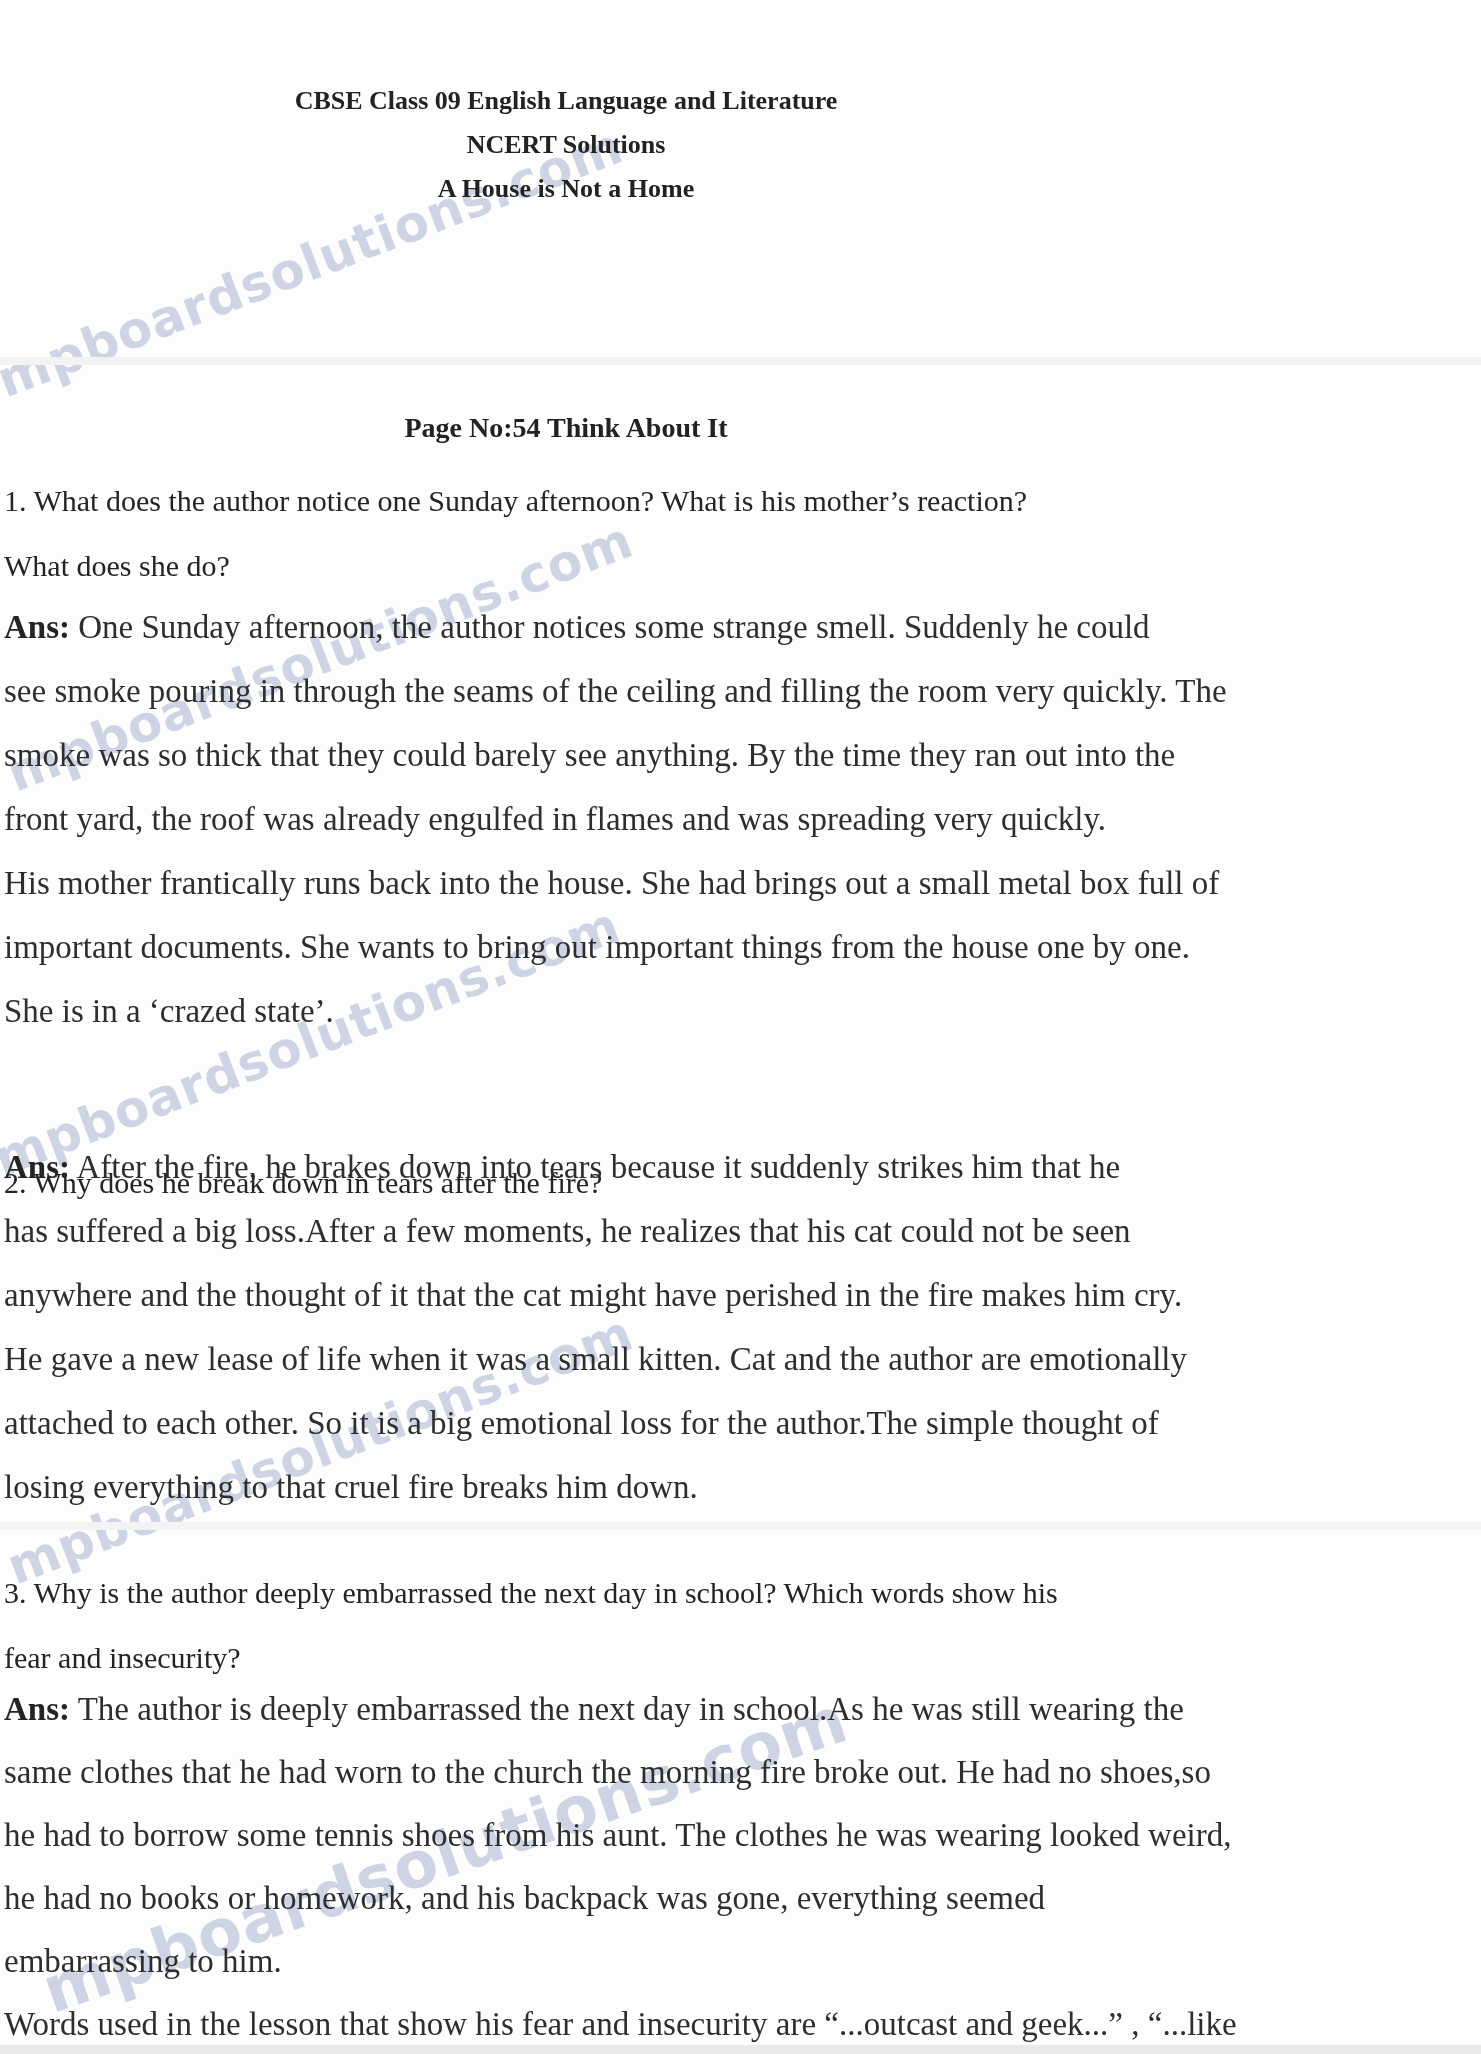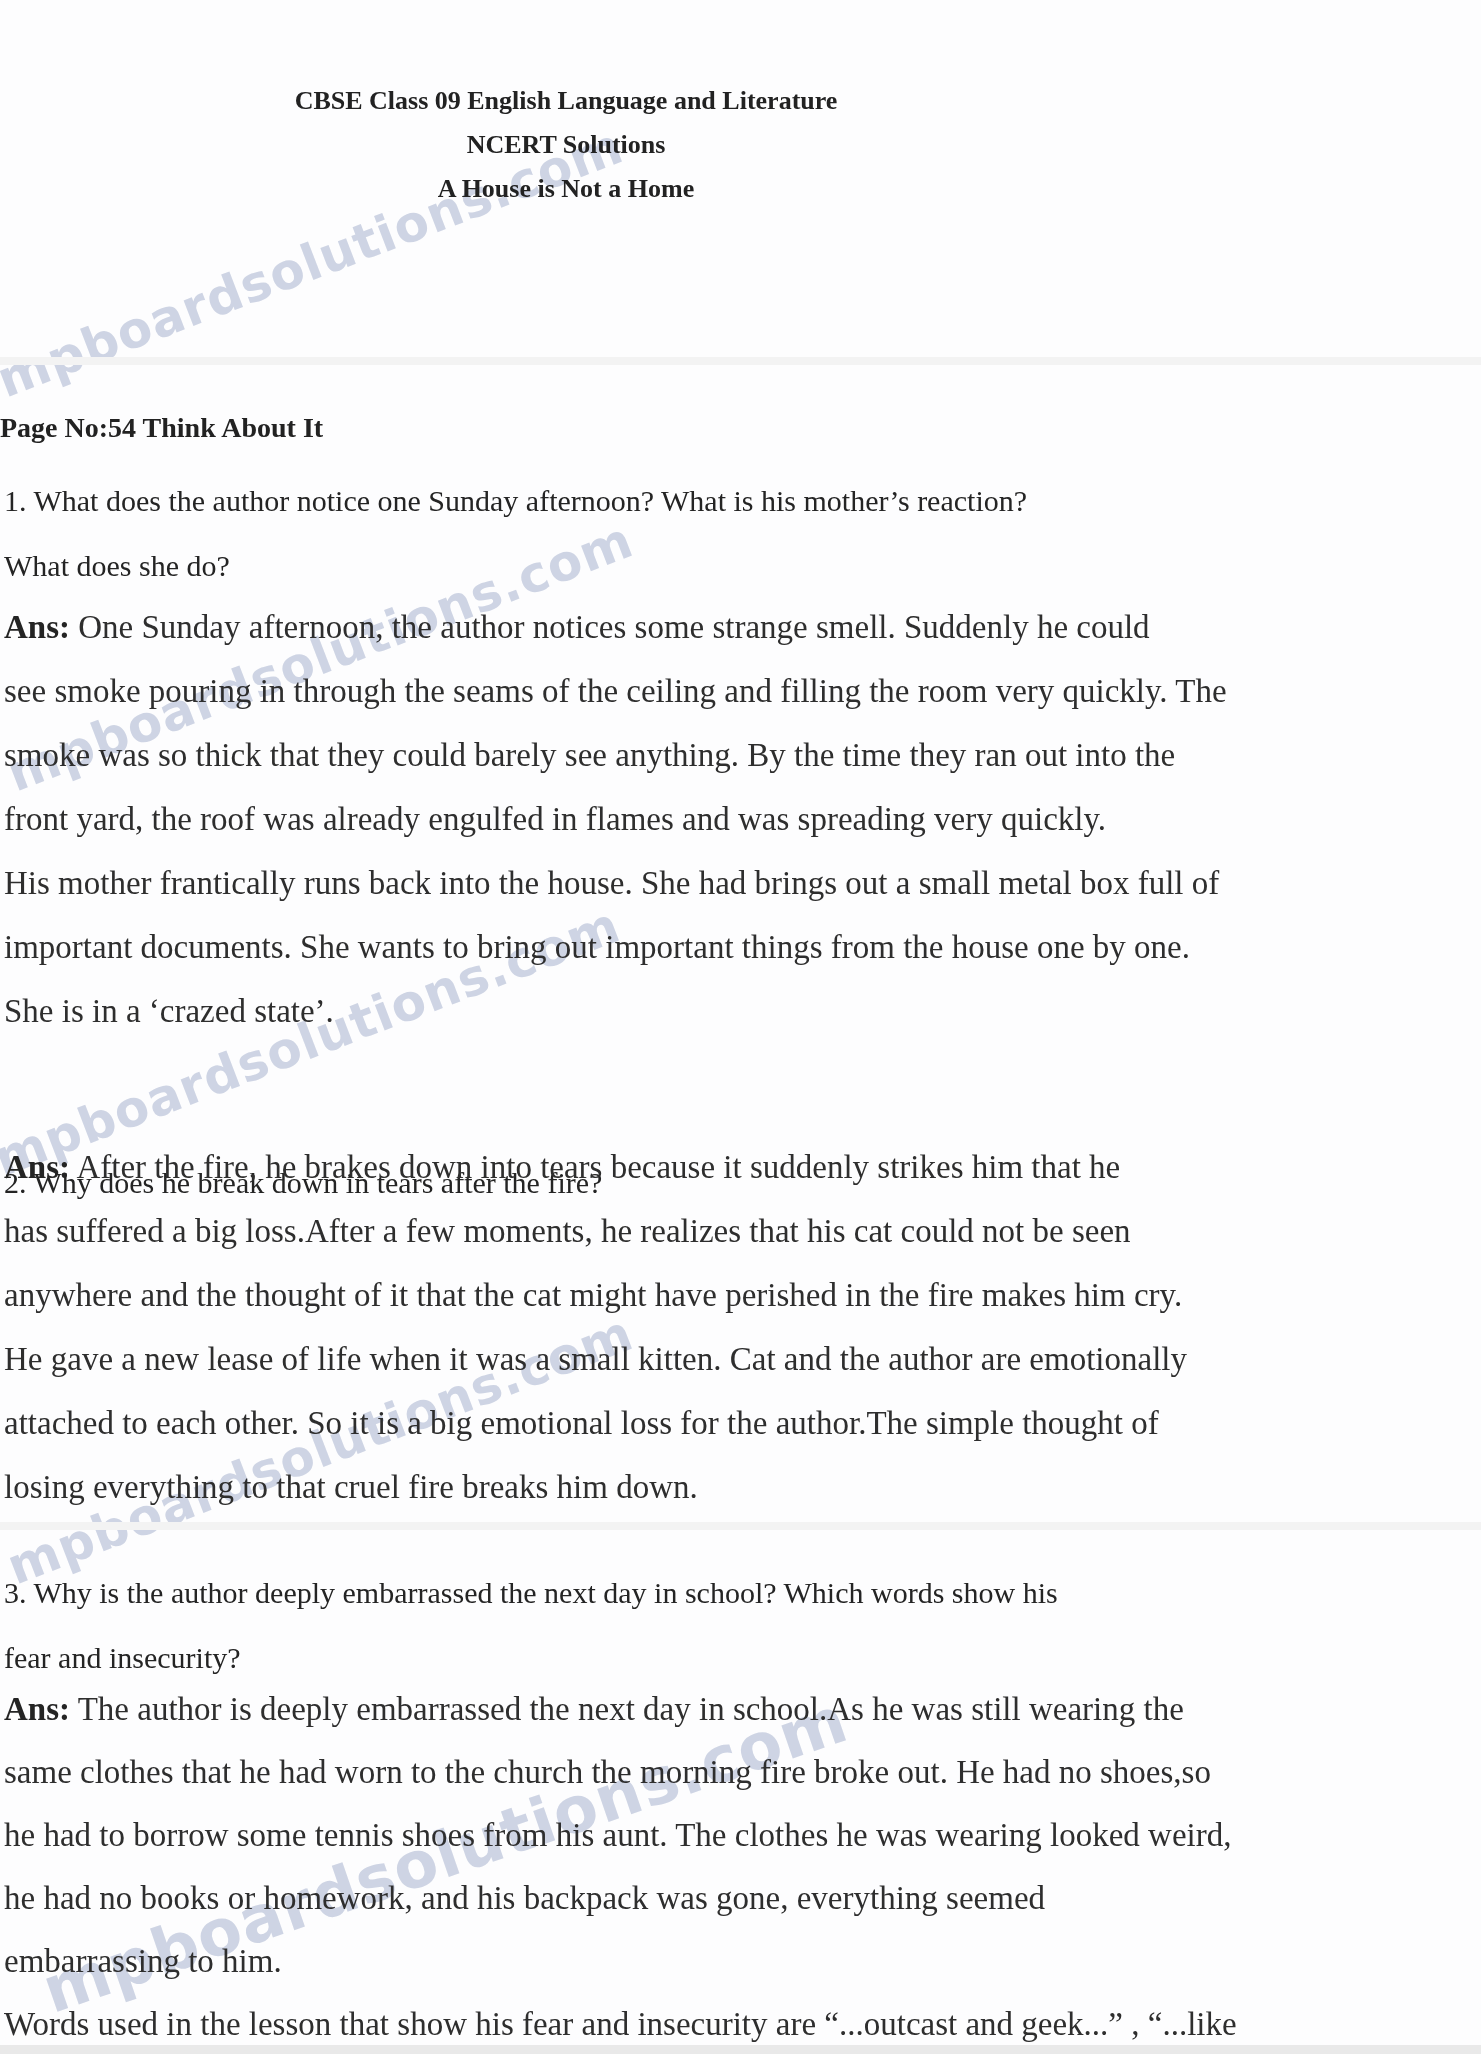--- a/index.html
+++ b/index.html
@@ -43,20 +43,21 @@
     font-size: 26px;
     line-height: 44px;
     color: #222222;
   }
 
   .section-title {
     position: absolute;
     top: 406px; left: 0;
     width: 1132px;
     margin: 0;
+    text-align: center;
     font-weight: bold;
     font-size: 28px;
     line-height: 44px;
     color: #222222;
   }
 
   .divider {
     position: absolute;
     left: 0;
     width: 100%;

